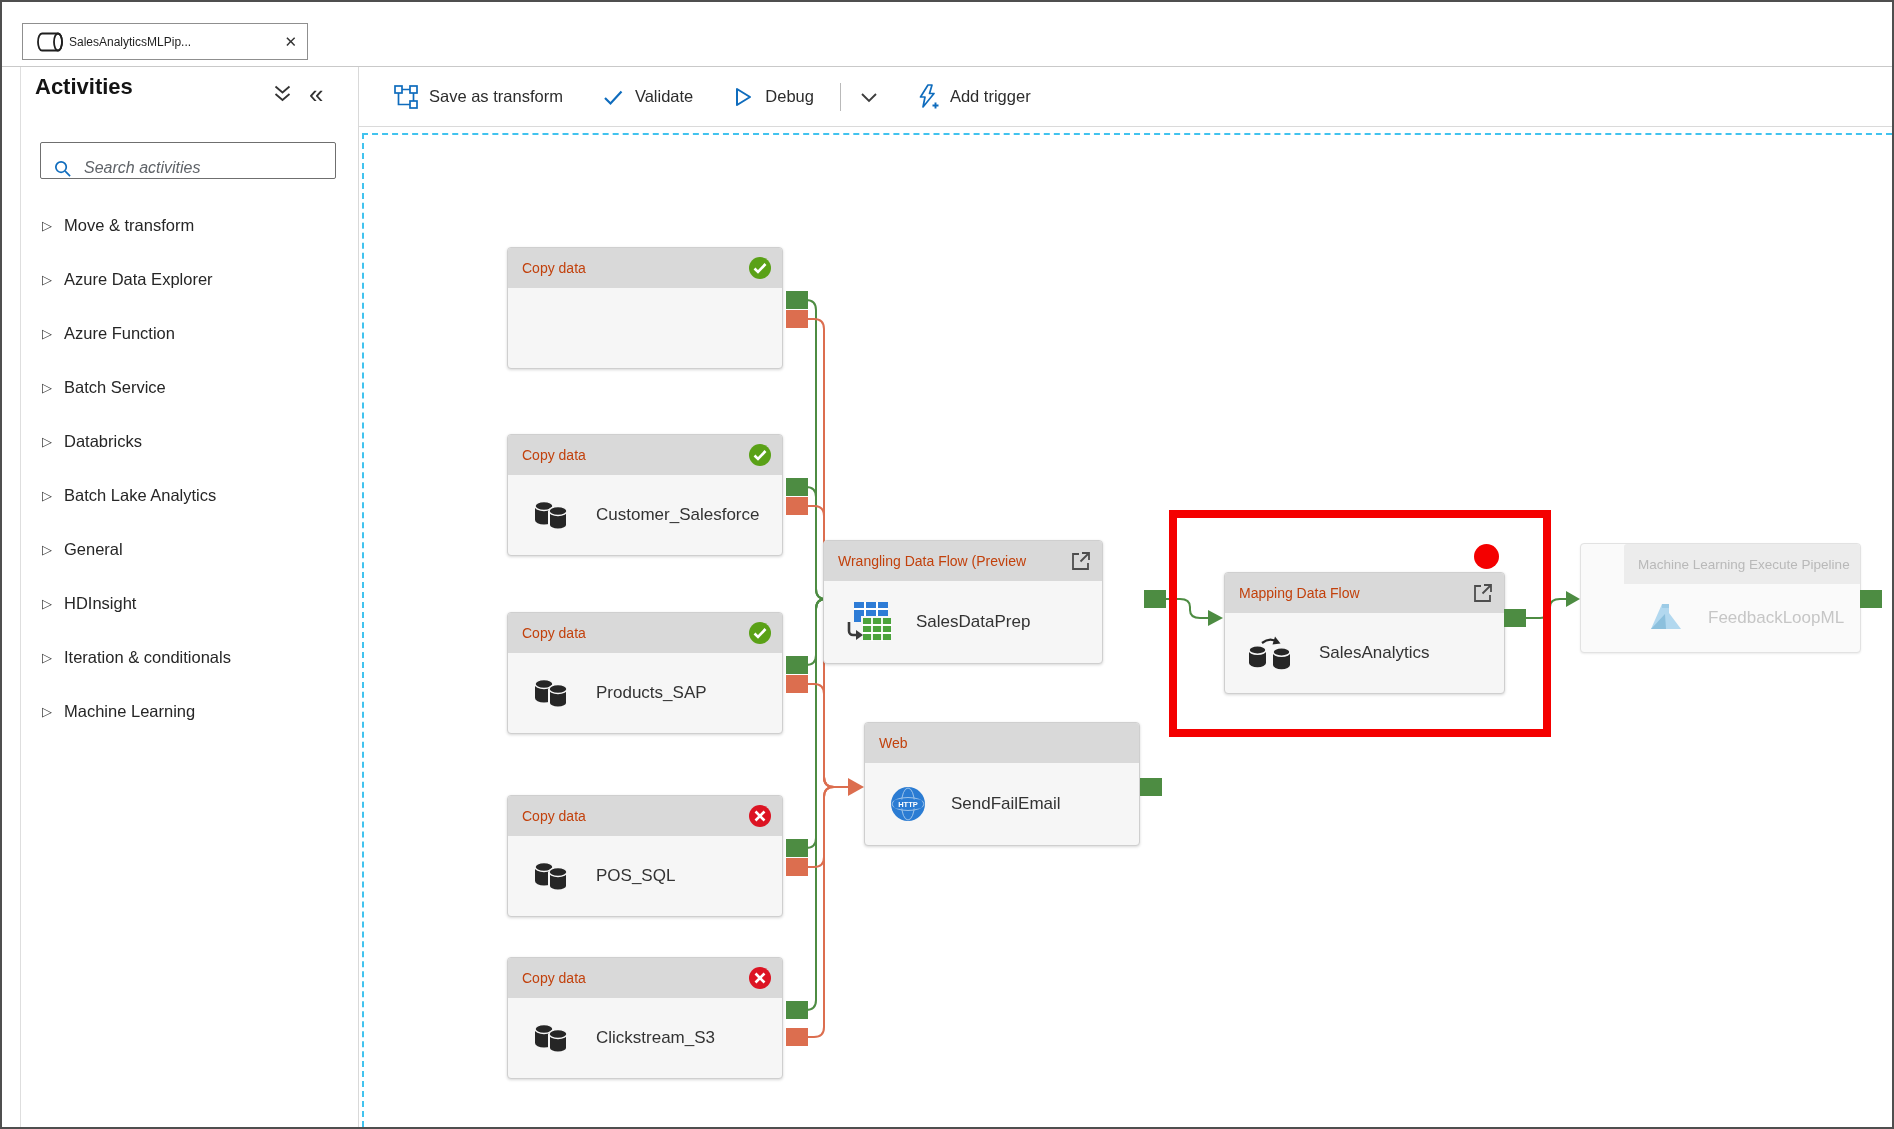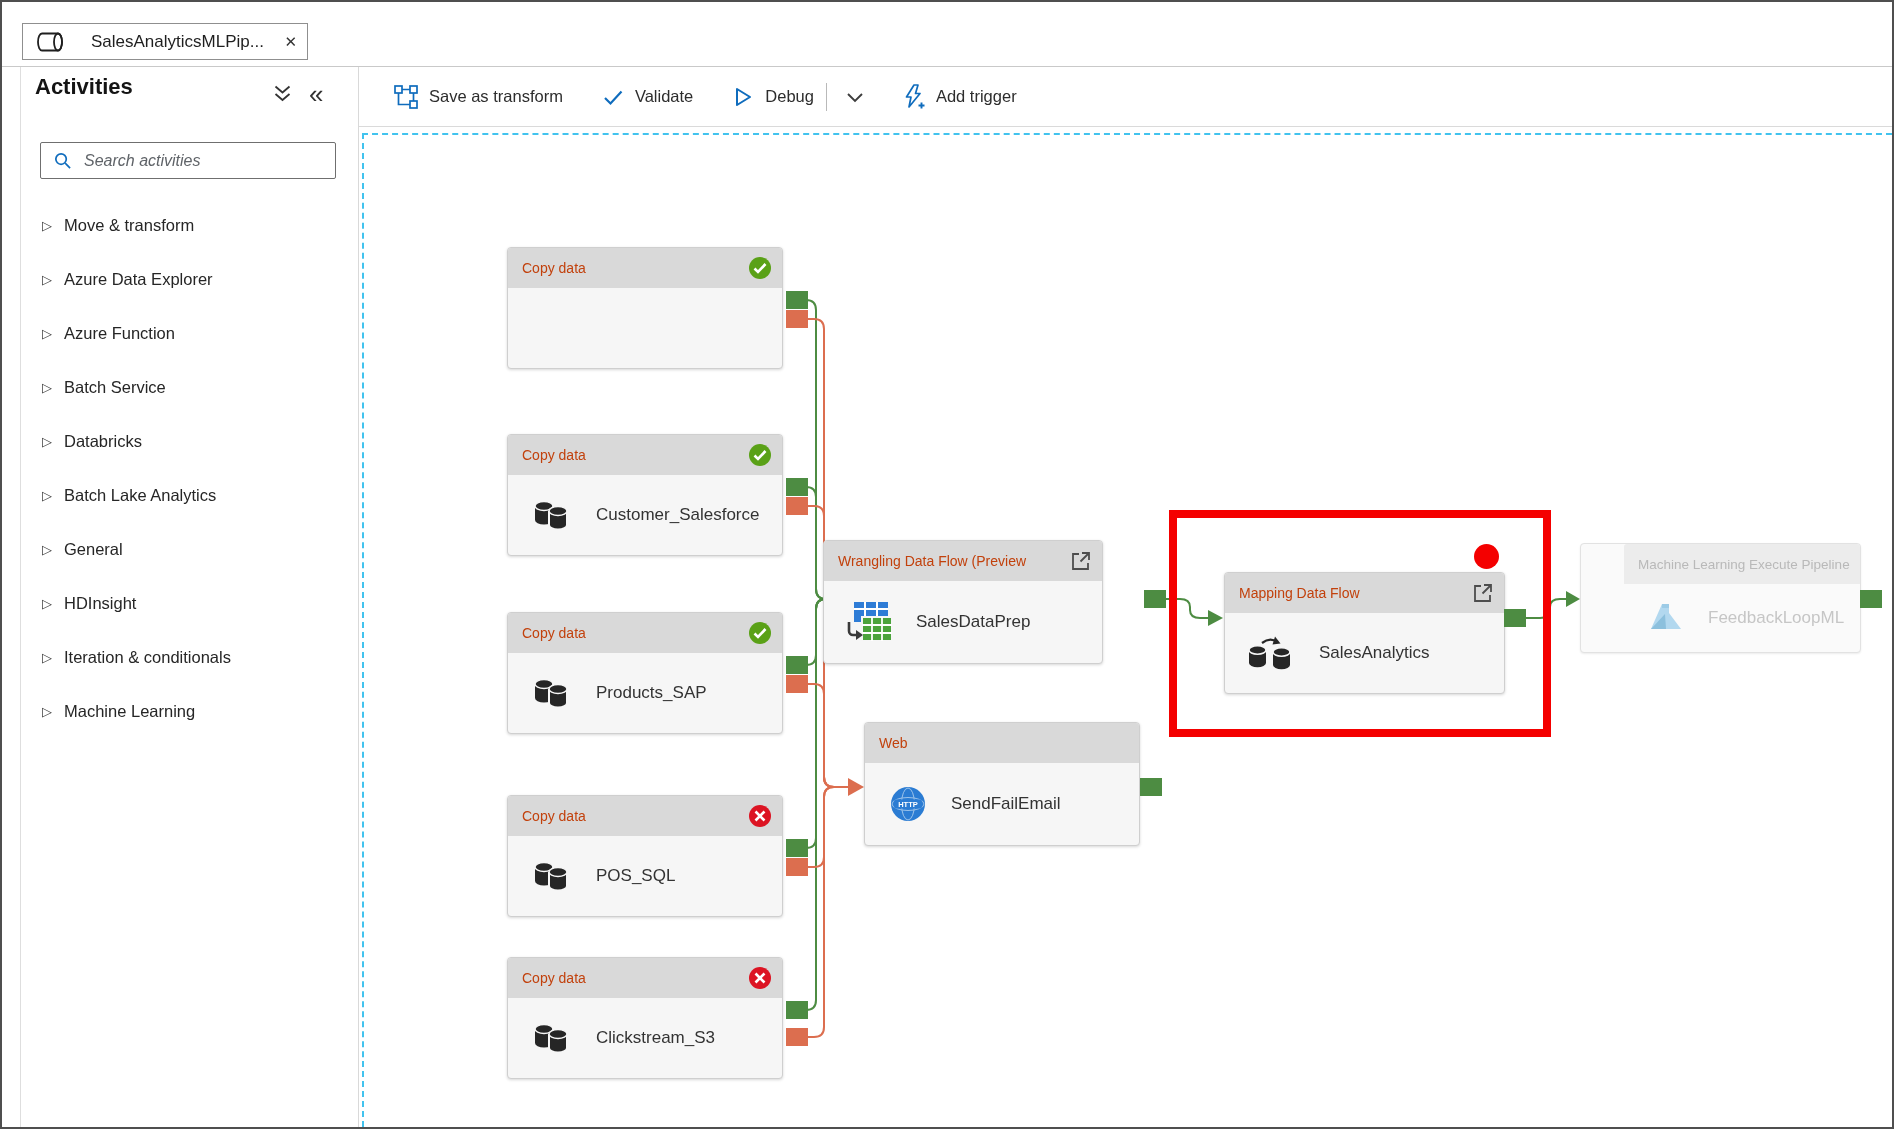--- a/index.html
+++ b/index.html
@@ -7,27 +7,27 @@
 
   
   .tabrow-line{position:absolute;left:0;right:0;top:64px;height:1px;background:#c9c9c9;}
   .left-gutter{position:absolute;left:18px;top:65px;bottom:0;width:1px;background:#dedede;}
   .side-sep{position:absolute;left:356px;top:65px;bottom:0;width:1px;background:#d9d9d9;}
   .toolbar-line{position:absolute;left:357px;right:0;top:124px;height:1px;background:#dadada;}
   .canvas-bounds{position:absolute;left:360px;top:131px;right:0;bottom:0;border-left:2px dashed #41c3ee;border-top:2px dashed #41c3ee;}
 
   
   .tab{position:absolute;left:20px;top:21px;width:286px;height:37px;border:1px solid #8f8f8f;background:#fff;display:flex;align-items:center;padding:0 10px 0 12px;box-sizing:border-box;}
-  .tab-title{font-size:17px;color:#1f1f1f;white-space:nowrap;overflow:hidden;flex:1;margin-left:26px;}
+  .tab-title{font-size:12px;color:#1f1f1f;white-space:nowrap;overflow:hidden;flex:1;margin-left:4px;}
   .tab-close{font-size:15px;color:#333;margin-left:8px;cursor:pointer;}
 
   
   .sb-title{position:absolute;left:33px;top:72px;font-size:22px;font-weight:700;color:#141414;}
   .sb-icons{position:absolute;left:268px;top:80px;display:flex;gap:14px;align-items:center;}
-  .searchbox{position:absolute;left:38px;top:140px;width:296px;height:37px;border:1px solid #6f6f6f;border-radius:2px;background:#fff;display:flex;align-items:center;box-sizing:border-box;padding:0 8px 0 12px;}
+  .searchbox{position:absolute;left:38px;top:140px;width:296px;height:37px;border:1px solid #6f6f6f;border-radius:2px;background:#fff;display:flex;align-items:flex-end;box-sizing:border-box;padding:0 8px 0 12px;}
   .searchbox input{border:none;outline:none;flex:1;font-size:16px;font-style:italic;color:#333;margin-left:10px;font-family:"Liberation Sans",sans-serif;background:transparent;}
   .searchbox input::placeholder{color:#5f6368;font-style:italic;}
   .sb-list{position:absolute;left:0;top:196px;width:356px;}
   .sb-item{height:54px;display:flex;align-items:center;padding-left:40px;cursor:pointer;}
   .sb-item .chev{font-size:13px;color:#3b3b3b;width:22px;}
   .sb-item .lbl{font-size:16.5px;color:#262626;}
 
   
   .toolbar{position:absolute;left:357px;top:65px;height:59px;right:0;display:flex;align-items:center;padding-left:34px;}
   .tb-item{display:flex;align-items:center;gap:10px;cursor:pointer;margin-right:38px;}
@@ -148,21 +148,21 @@
         </g>
       </svg>
       <span>Save as transform</span>
     </div>
     <div class="tb-item">
       <svg width="24" height="24" viewBox="0 0 24 24">
         <path d="M4 13 l5.5 5.5 L20.5 6.5" fill="none" stroke="#0f6cbd" stroke-width="2.2"></path>
       </svg>
       <span>Validate</span>
     </div>
-    <div class="tb-item" style="margin-right:26px;">
+    <div class="tb-item" style="margin-right:40px;">
       <svg width="24" height="24" viewBox="0 0 24 24">
         <path d="M6 4 L19 12 L6 20 Z" fill="none" stroke="#0f6cbd" stroke-width="2" stroke-linejoin="round"></path>
       </svg>
       <span>Debug</span>
     </div>
     <div class="tb-divider"></div>
     <div class="tb-chevron">
       <svg width="24" height="24" viewBox="0 0 24 24">
           <path d="M5 9 l7 7 7 -7" fill="none" stroke="#3d3d3d" stroke-width="1.9"></path>
         </svg>

